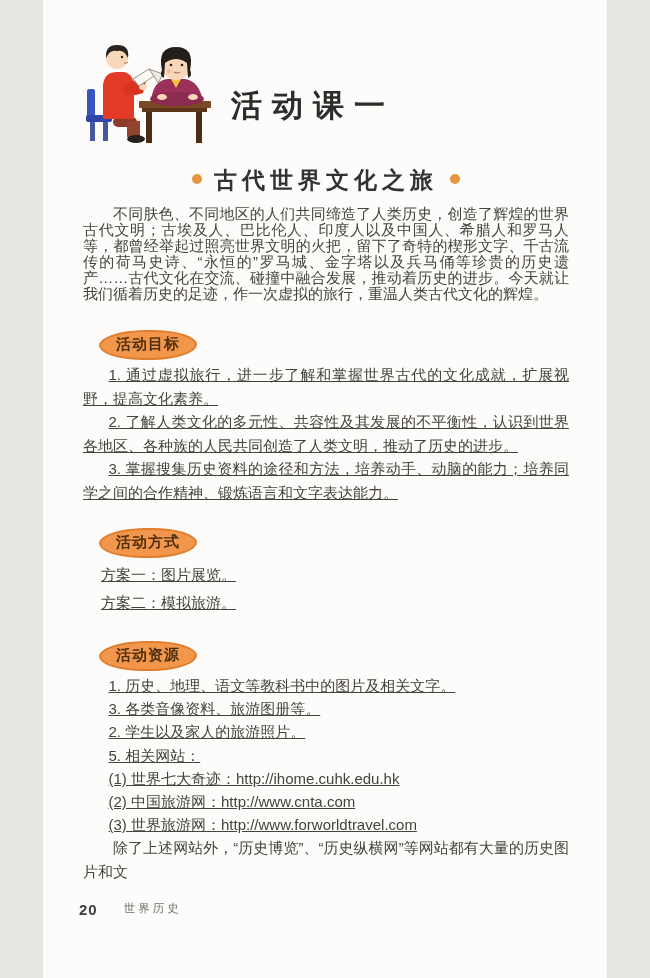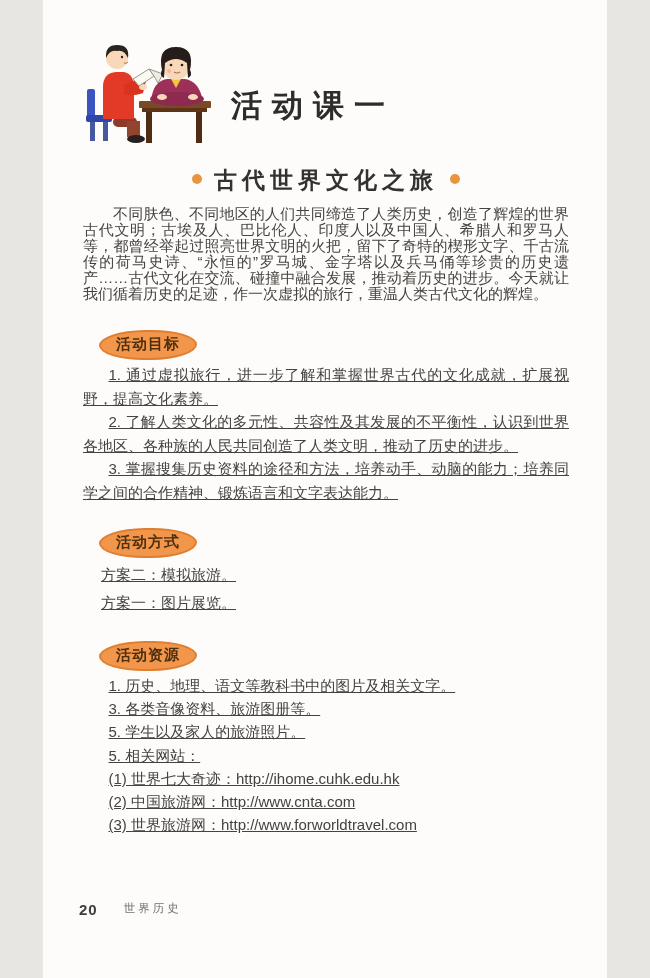--- a/index.html
+++ b/index.html
@@ -145,36 +145,37 @@
       <div class="sec-items">
         <p class="sec-item">1. 通过虚拟旅行，进一步了解和掌握世界古代的文化成就，扩展视野，提高文化素养。</p>
         <p class="sec-item">2. 了解人类文化的多元性、共容性及其发展的不平衡性，认识到世界各地区、各种族的人民共同创造了人类文明，推动了历史的进步。</p>
         <p class="sec-item">3. 掌握搜集历史资料的途径和方法，培养动手、动脑的能力；培养同学之间的合作精神、锻炼语言和文字表达能力。</p>
       </div>
     </div>
 
     <div class="sec">
       <span class="pill">活动方式</span>
       <div class="sec-items">
+        <p class="sec-item method-item">方案一：图片展览。</p>
         <p class="sec-item method-item">方案二：模拟旅游。</p>
-        <p class="sec-item method-item">方案一：图片展览。</p>
       </div>
     </div>
 
     <div class="sec">
       <span class="pill">活动资源</span>
       <div class="sec-items">
         <p class="sec-item res-item">1. 历史、地理、语文等教科书中的图片及相关文字。</p>
         <p class="sec-item res-item">3. 各类音像资料、旅游图册等。</p>
-        <p class="sec-item res-item">5. 学生以及家人的旅游照片。</p>
+        <p class="sec-item res-item">2. 学生以及家人的旅游照片。</p>
         <p class="sec-item res-item">5. 相关网站：</p>
         <p class="sec-item res-item">(1) 世界七大奇迹：http://ihome.cuhk.edu.hk</p>
         <p class="sec-item res-item">(2) 中国旅游网：http://www.cnta.com</p>
         <p class="sec-item res-item">(3) 世界旅游网：http://www.forworldtravel.com</p>
       </div>
+      <p class="closing">除了上述网站外，“历史博览”、“历史纵横网”等网站都有大量的历史图片和文</p>
     </div>
 
   </div>
 
   <div class="footer">
     <span class="page-number">20</span>
     <span class="book-title">世界历史</span>
   </div>
 </div>
 

